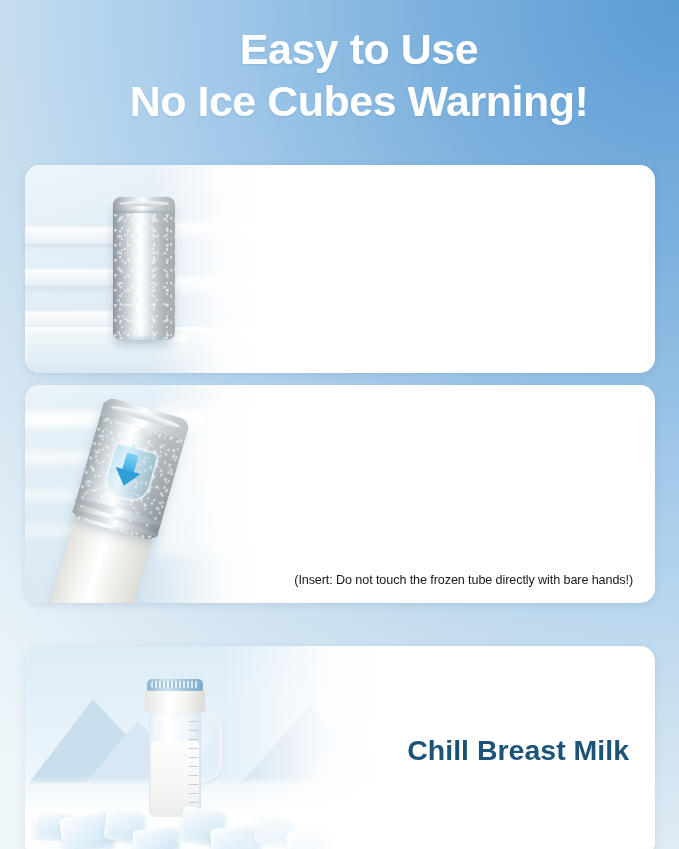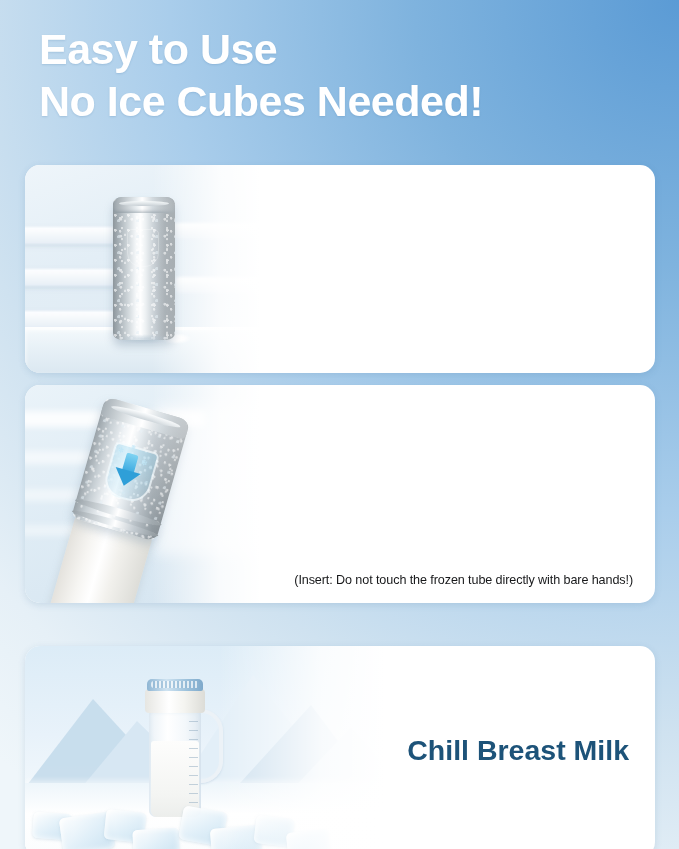--- a/index.html
+++ b/index.html
@@ -9,21 +9,21 @@
     background:#a9cdeb;
     overflow:hidden;
   }
   .poster{
     position:relative;width:679px;height:849px;overflow:hidden;
     background:
       radial-gradient(150% 120% at 100% 0%, #5b9bd5 0%, #7fb3de 26%, #a9cdeb 50%, #cfe2f0 72%, #e6f0f7 88%, #eff6fa 100%);
   }
   .headline{
     position:absolute;left:0;right:0;top:26px;
-    color:#ffffff;
+    text-align:center;color:#ffffff;
     font-weight:bold;line-height:1.08;
     letter-spacing:-0.5px;
     text-shadow:0 1px 2px rgba(70,120,165,.22);
     padding-left:39px;
   }
   .headline .l1{display:block;font-size:43px;}
   .headline .l2{display:block;font-size:43px;margin-top:6px;}
 
   .card{
     position:absolute;left:25px;width:630px;
@@ -189,21 +189,21 @@
   .warn{position:absolute;right:22px;bottom:16px;color:#17181a;
     font-size:12.6px;font-weight:normal;letter-spacing:-0.1px;}
 </style>
 </head>
 <body>
 
 <div class="poster">
 
   <div class="headline">
     <span class="l1">Easy to Use</span>
-    <span class="l2">No Ice Cubes Needed!</span>
+    <span class="l2">No Ice Cubes Warning!</span>
   </div>
 
   <div class="card" id="card-1">
     <div class="card-inner">
       <div class="photo p1">
         <div class="freezer">
           <div class="shelf-bar sb1"></div>
           <div class="shelf-bar sb2"></div>
           <div class="shelf-bar sb3"></div>
           <div class="shelf-r sr1"></div>

